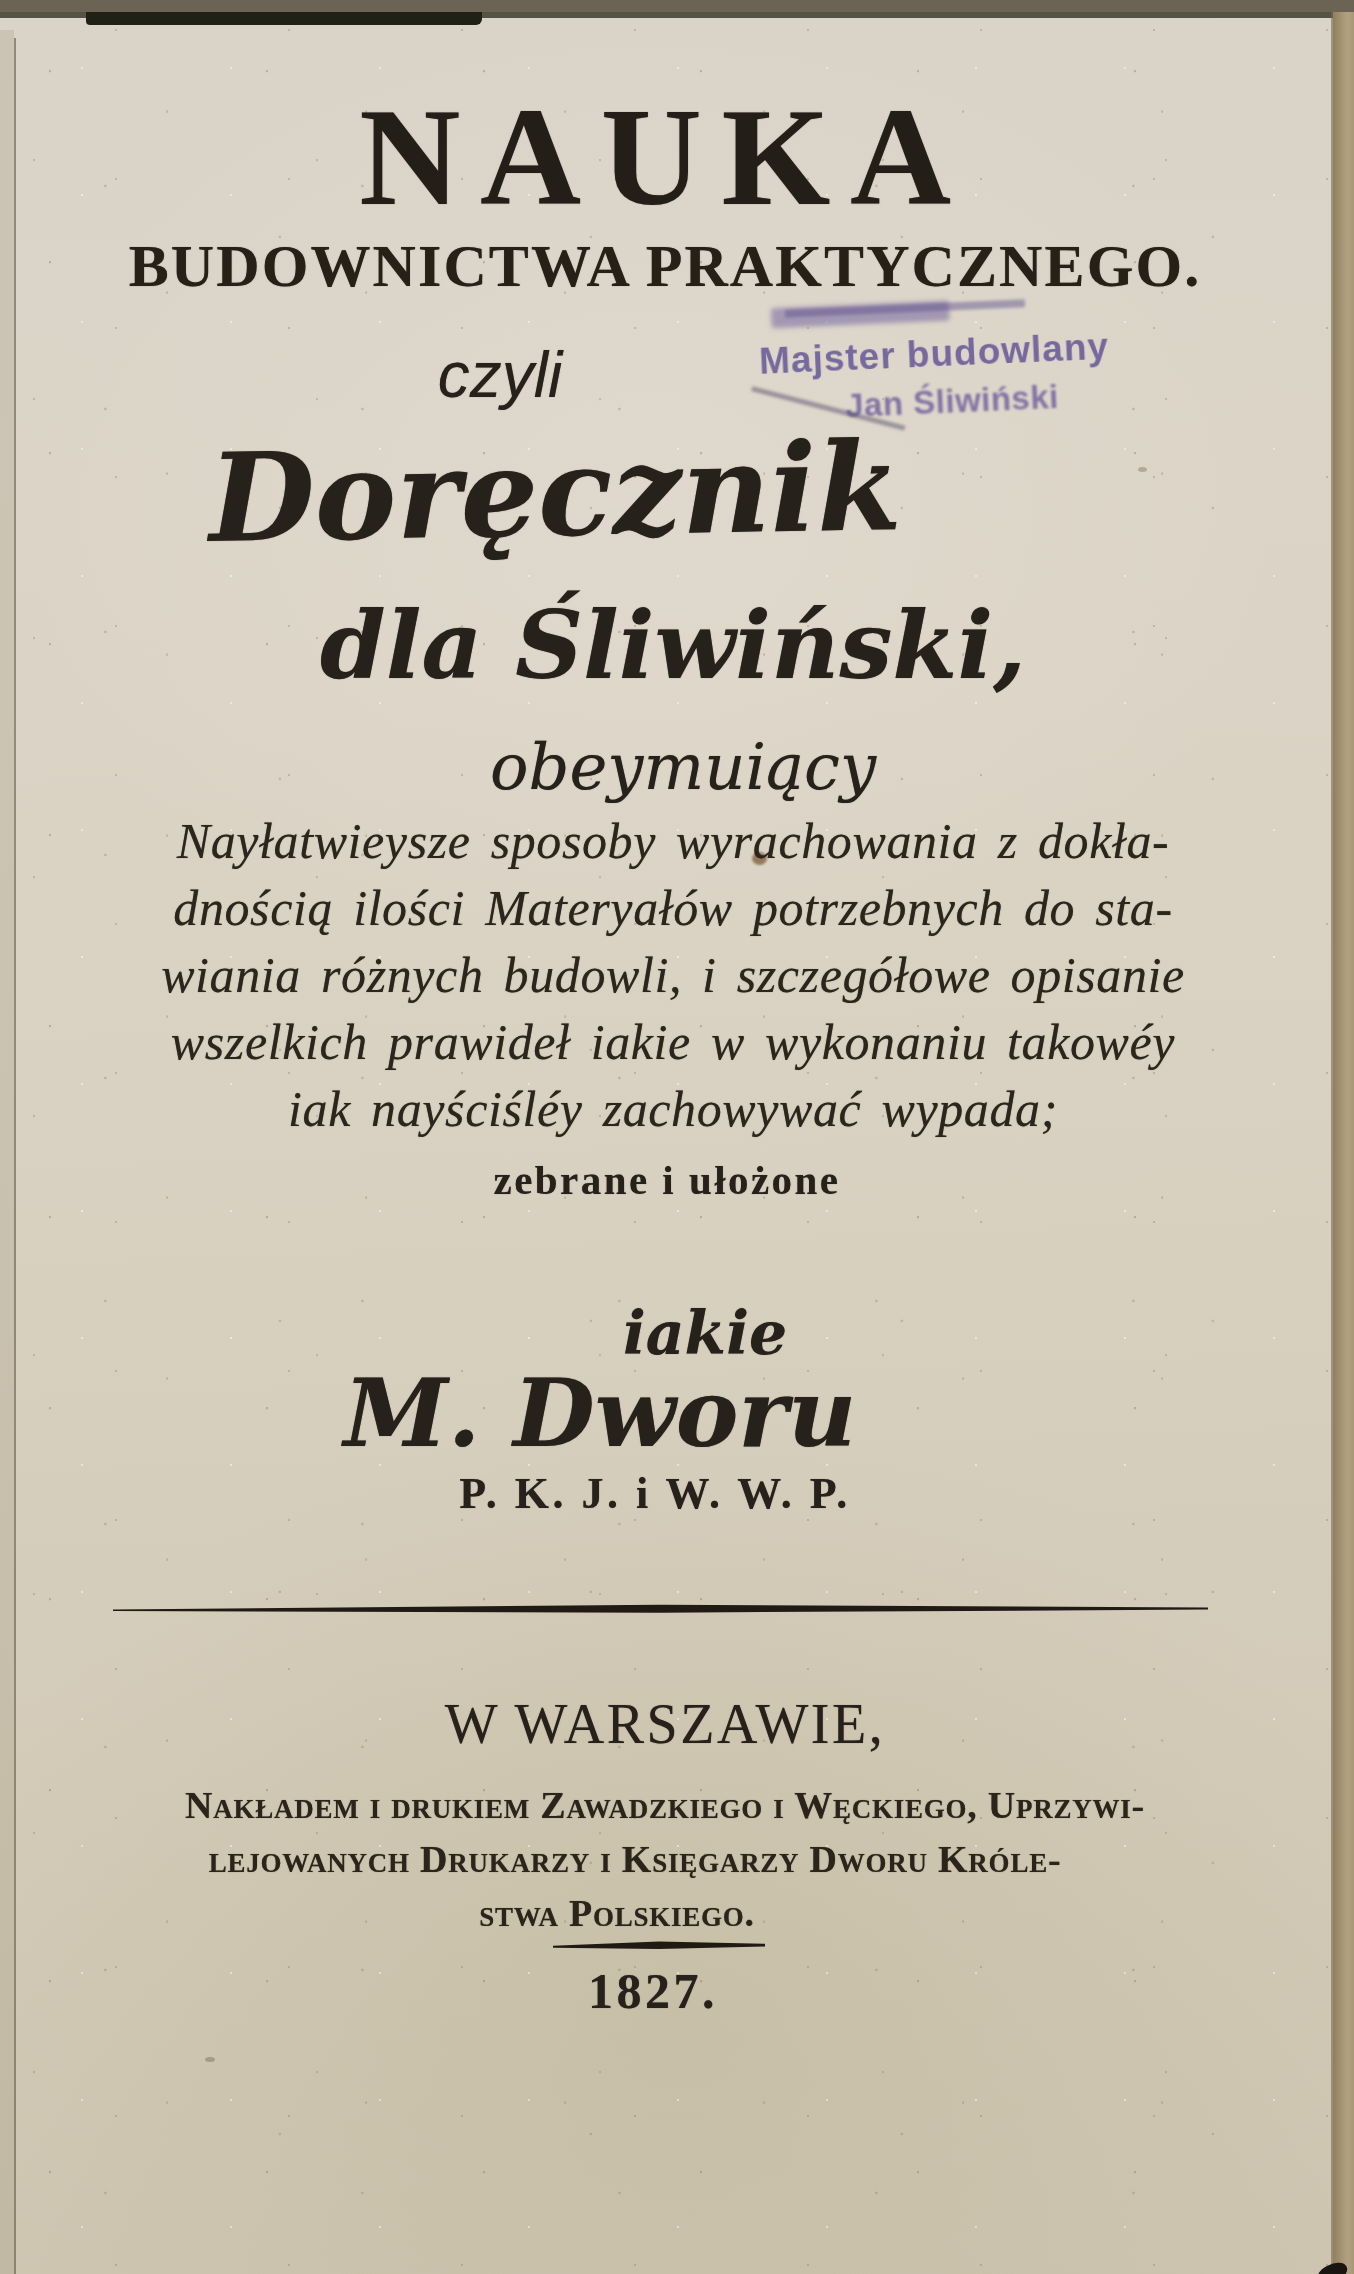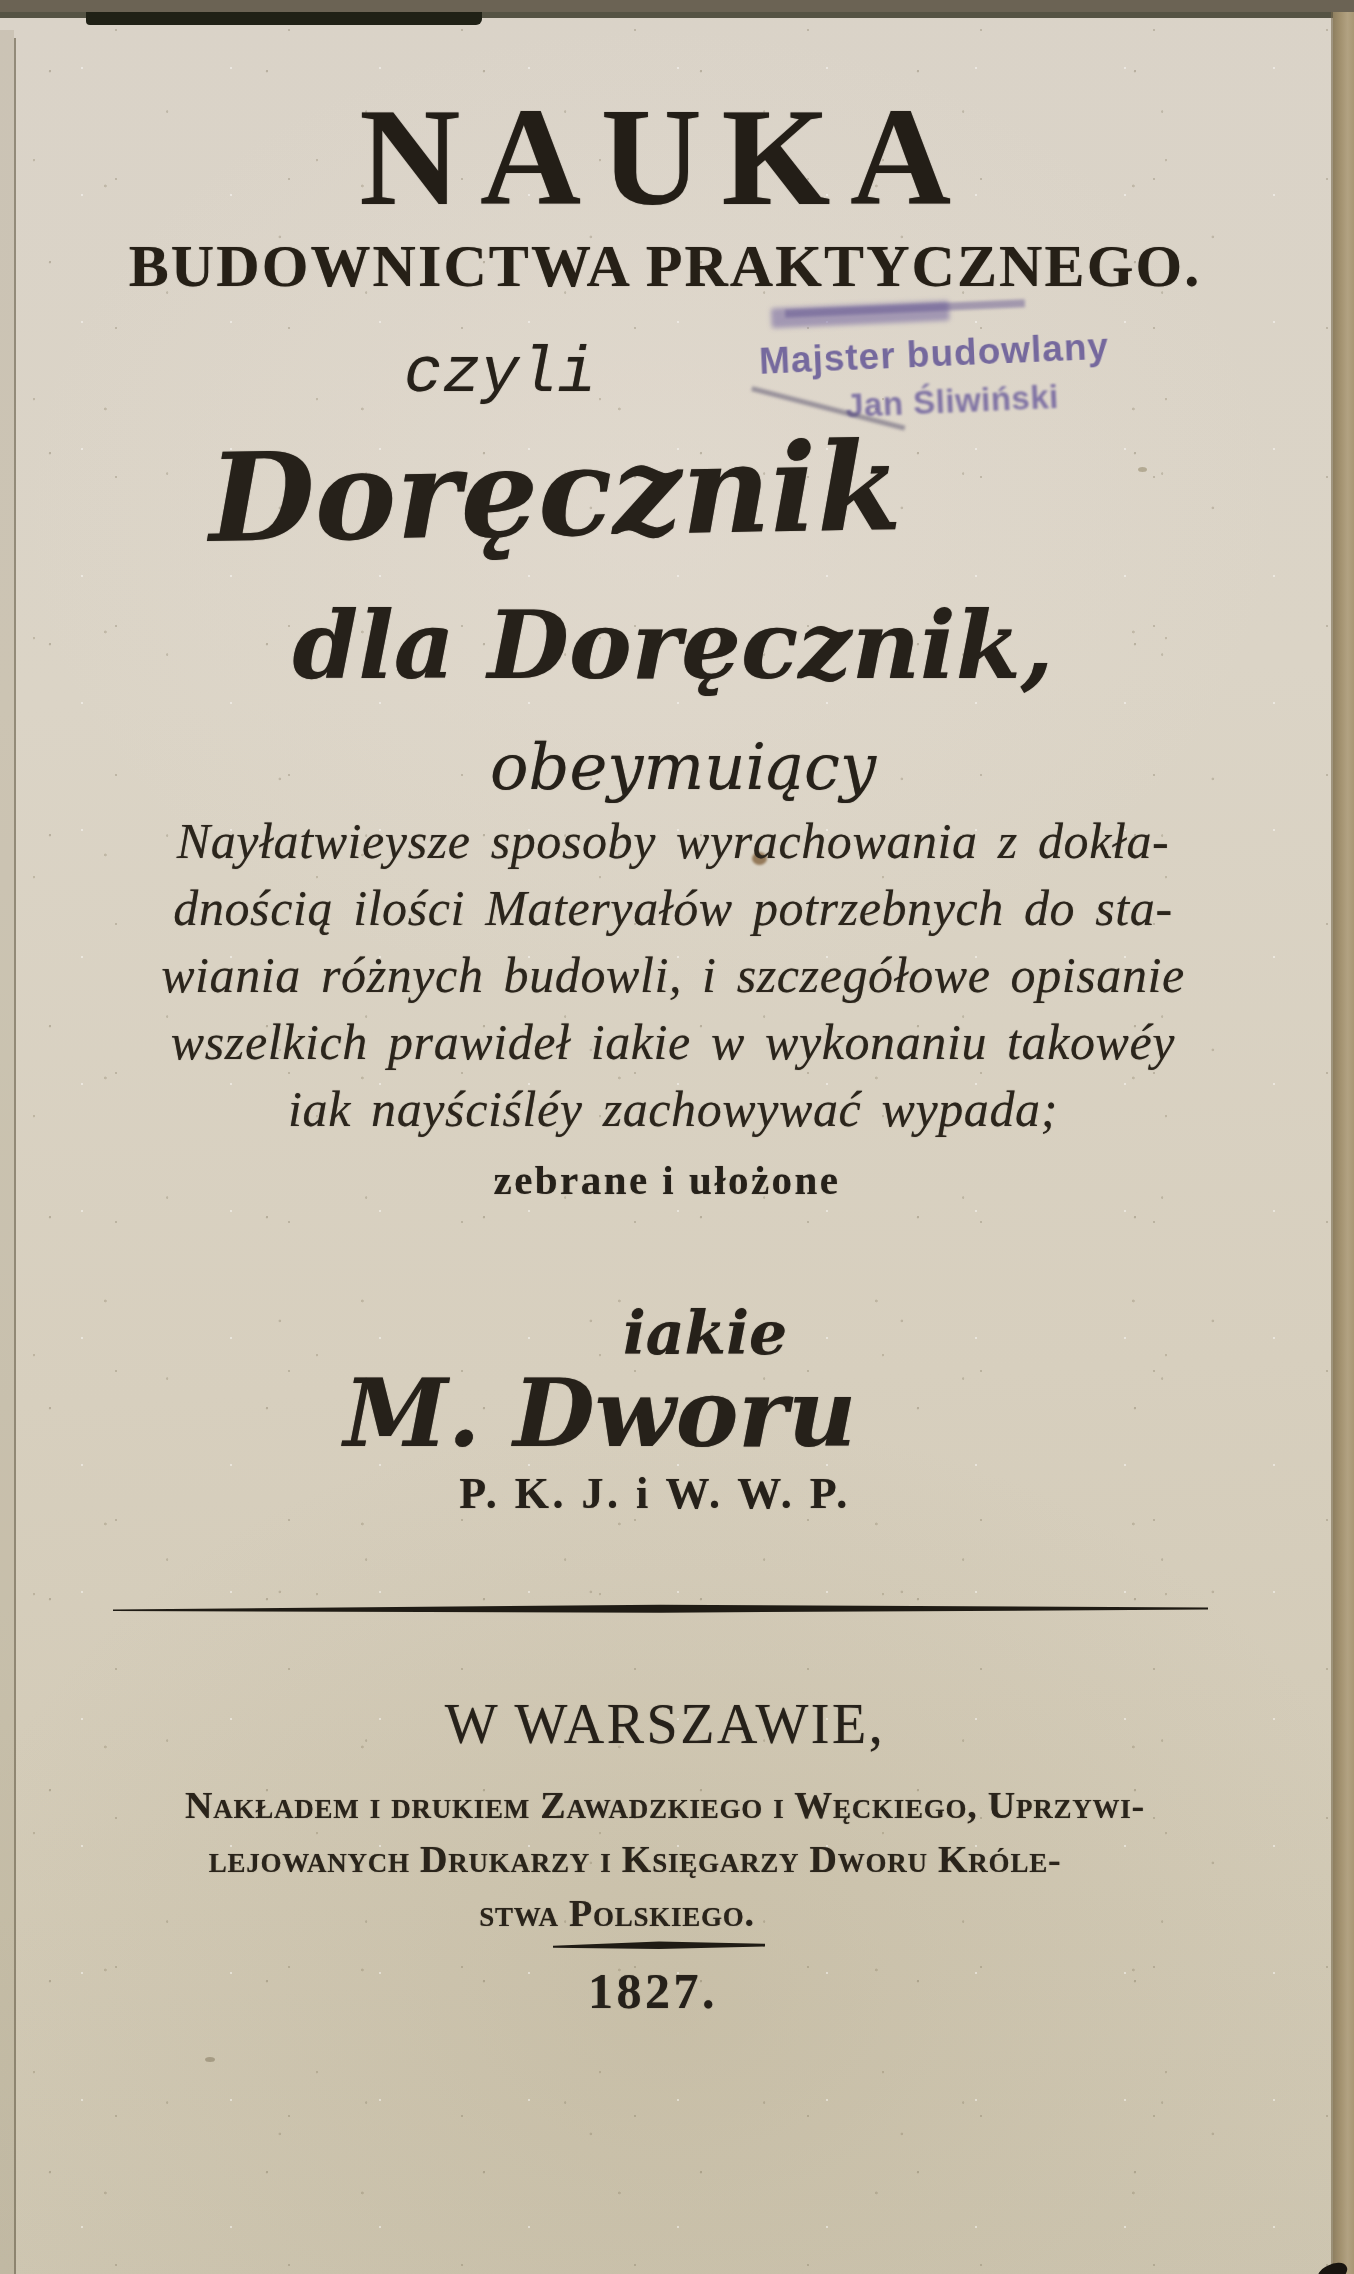--- a/index.html
+++ b/index.html
@@ -41,21 +41,21 @@
   .corner-mark{position:absolute;right:6px;bottom:4px;width:30px;height:18px;background:#191510;
     border-radius:40% 60% 50% 50%;transform:rotate(-28deg);}
 
   
   .tb{position:absolute;left:0;right:24px;text-align:center;white-space:nowrap;
       text-shadow:0 0 1px rgba(38,31,24,.55);}
   .sh{display:inline-block;}
 
   .title-main{top:64px;font-size:140px;font-weight:700;letter-spacing:.14em;color:#231e17;}
   .title-sub{top:220px;font-size:60px;font-weight:700;letter-spacing:.035em;color:#262017;}
-  .czyli{top:326px;font-size:64px;font-style:italic;font-family:Liberation Mono, monospace;}
+  .czyli{top:326px;font-size:64px;font-style:italic;font-family:Liberation Sans, sans-serif;}
   .czyli .sh{transform:translateX(-165px);}
   .handbook{top:408px;font-size:122px;font-style:italic;font-family:"DejaVu Serif",serif;font-weight:700;padding-left:40px;}
   .handbook .sh{transform:translateX(-130px) rotate(-1deg);}
   .for-builders{top:578px;font-size:94px;font-style:italic;font-family:"DejaVu Serif",serif;font-weight:700;}
   .for-builders .sh{transform:translateX(8px);}
   .comprising{top:718px;font-size:64px;font-style:italic;font-family:"DejaVu Serif",serif;}
   .comprising .sh{transform:translateX(18px);}
 
   .desc{top:796px;font-style:italic;font-size:50px;line-height:67px;
         letter-spacing:.012em;word-spacing:7px;color:#2b251c;}
@@ -137,21 +137,21 @@
     <div class="stamp-l1">Majster budowlany</div>
     <div class="stamp-l2">Jan Śliwiński</div>
     <div class="stamp-smear"></div>
   </div>
 
   <div class="tb handbook">
     <span class="sh">Doręcznik</span>
   </div>
 
   <div class="tb for-builders">
-    <span class="sh">dla Doręcznik,</span>
+    <span class="sh">dla Śliwiński,</span>
   </div>
 
   <div class="tb comprising">
     <span class="sh">obeymuiący</span>
   </div>
 
   <div class="tb desc">
     <div>Nayłatwieysze sposoby wyrachowania z dokła-</div>
     <div>dnością ilości Materyałów potrzebnych do sta-</div>
     <div>wiania różnych budowli, i szczegółowe opisanie</div>

